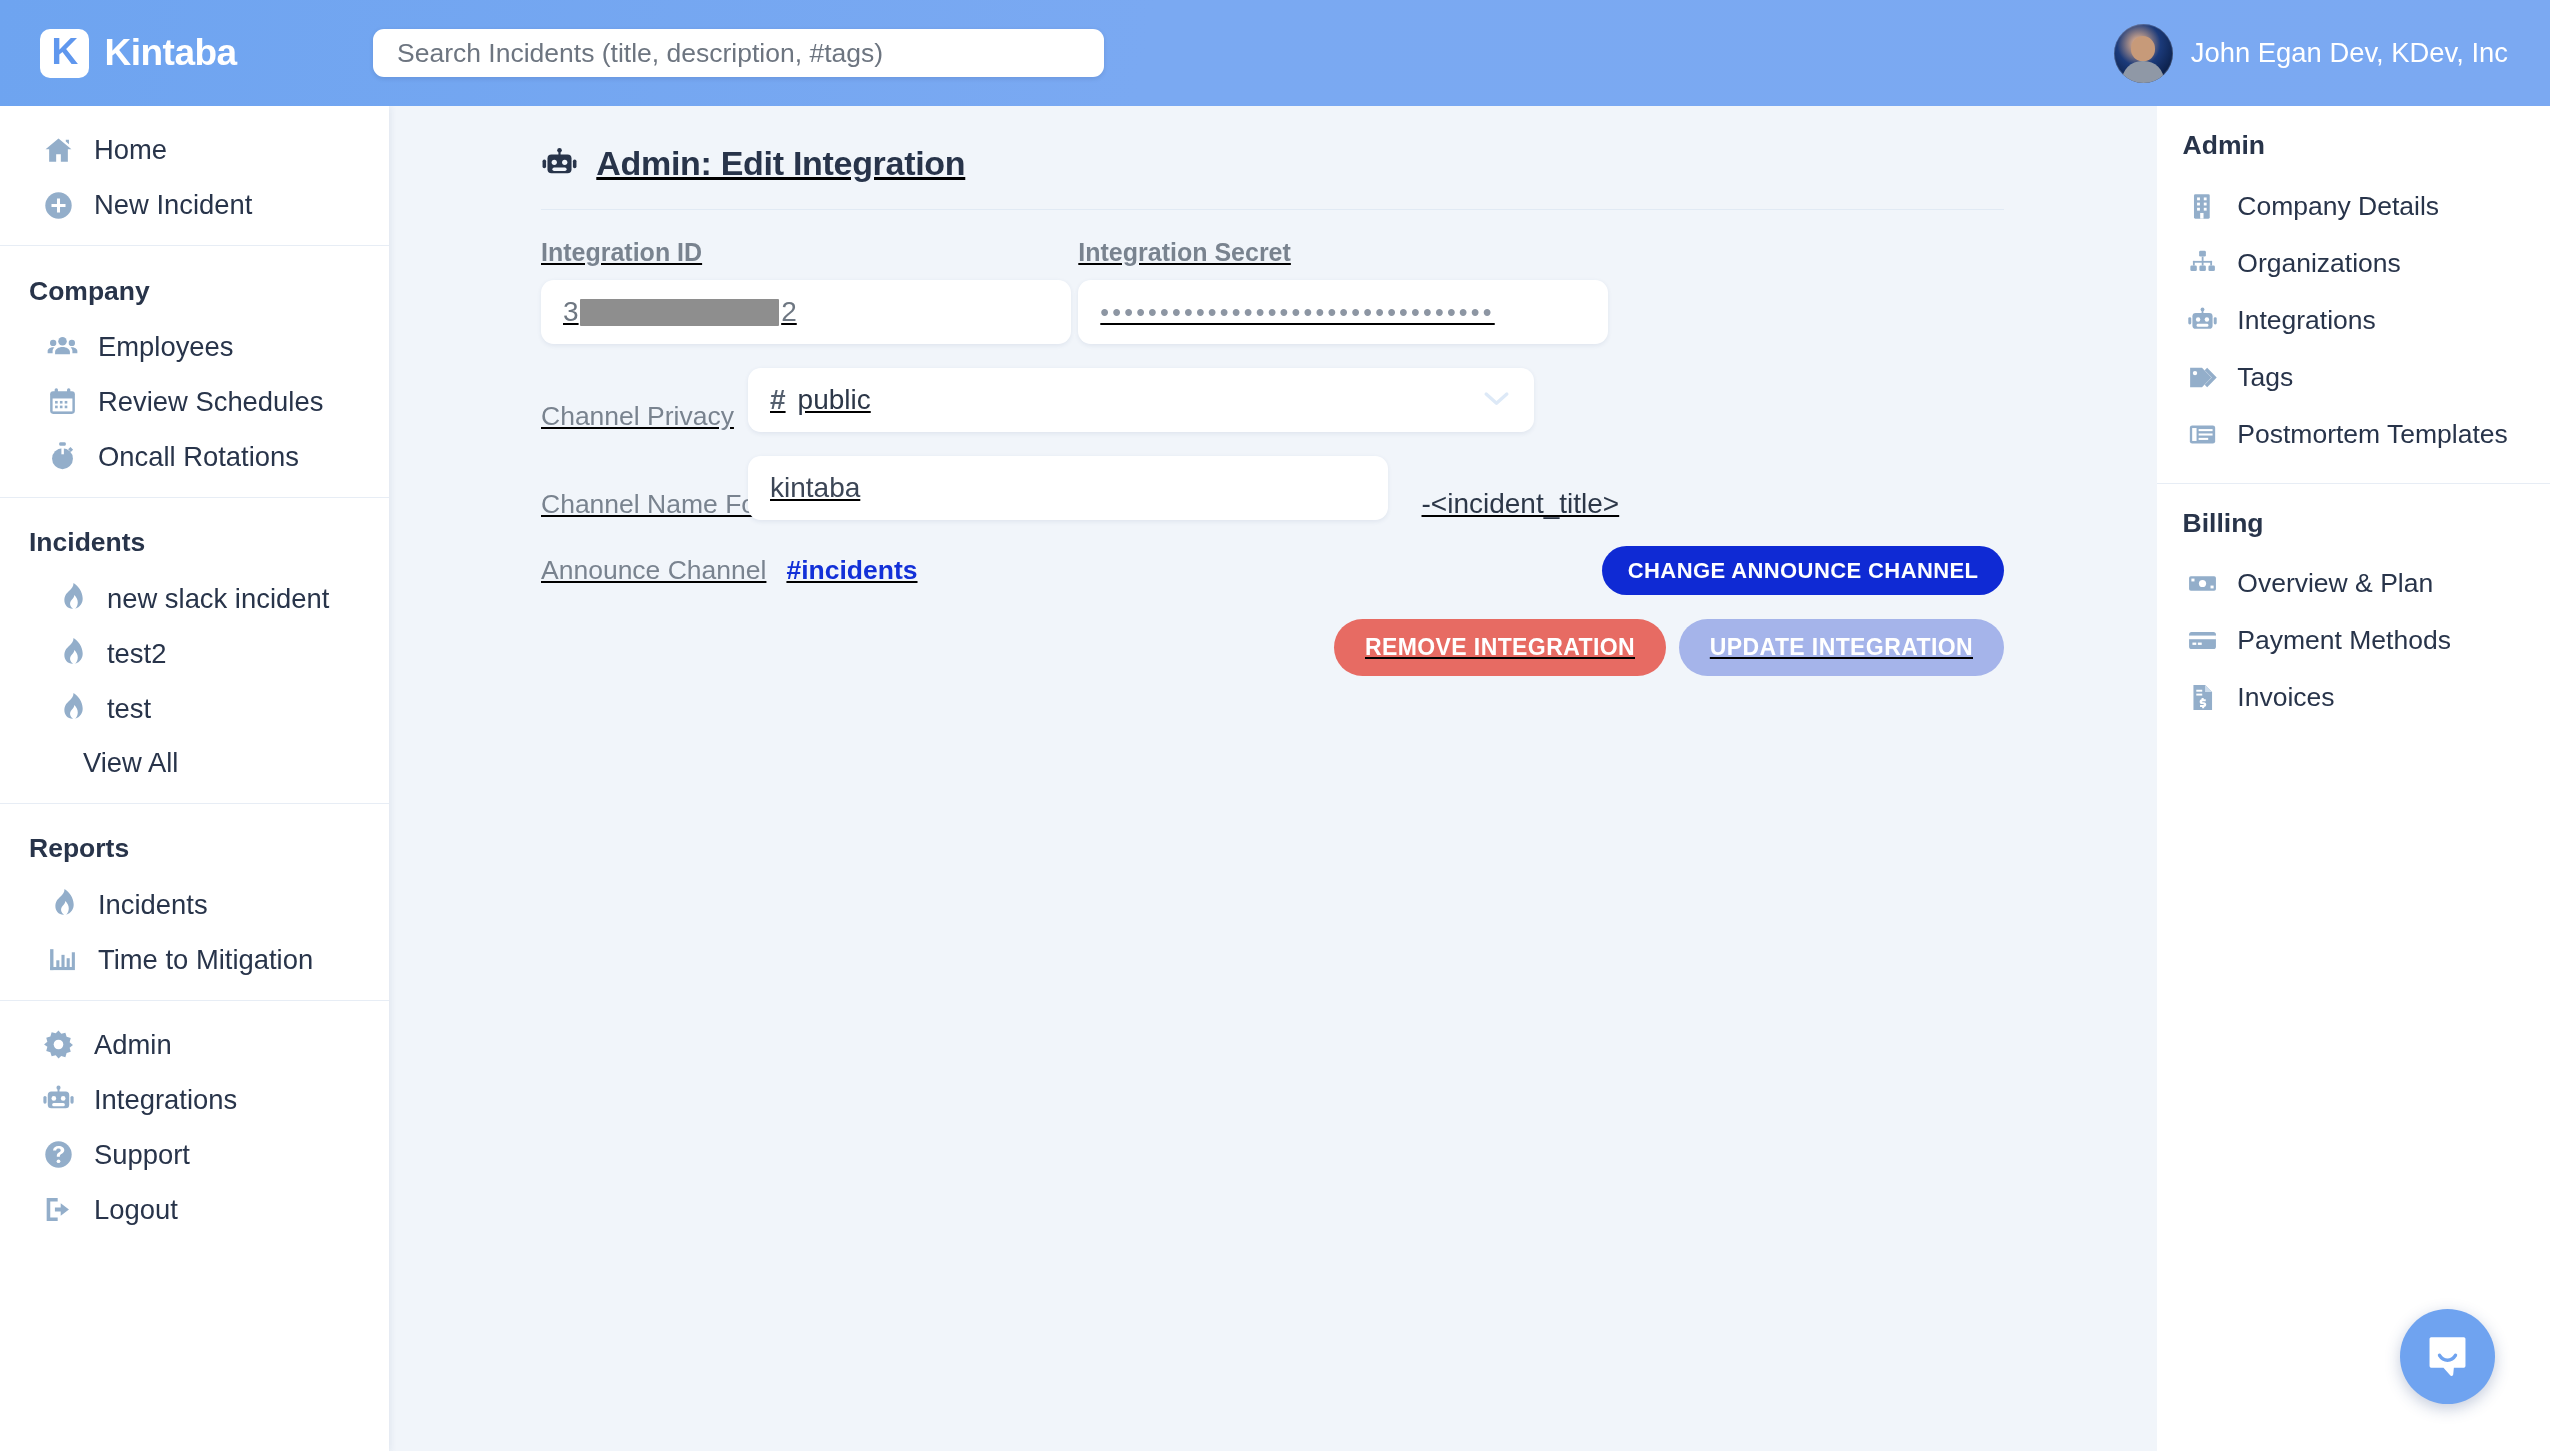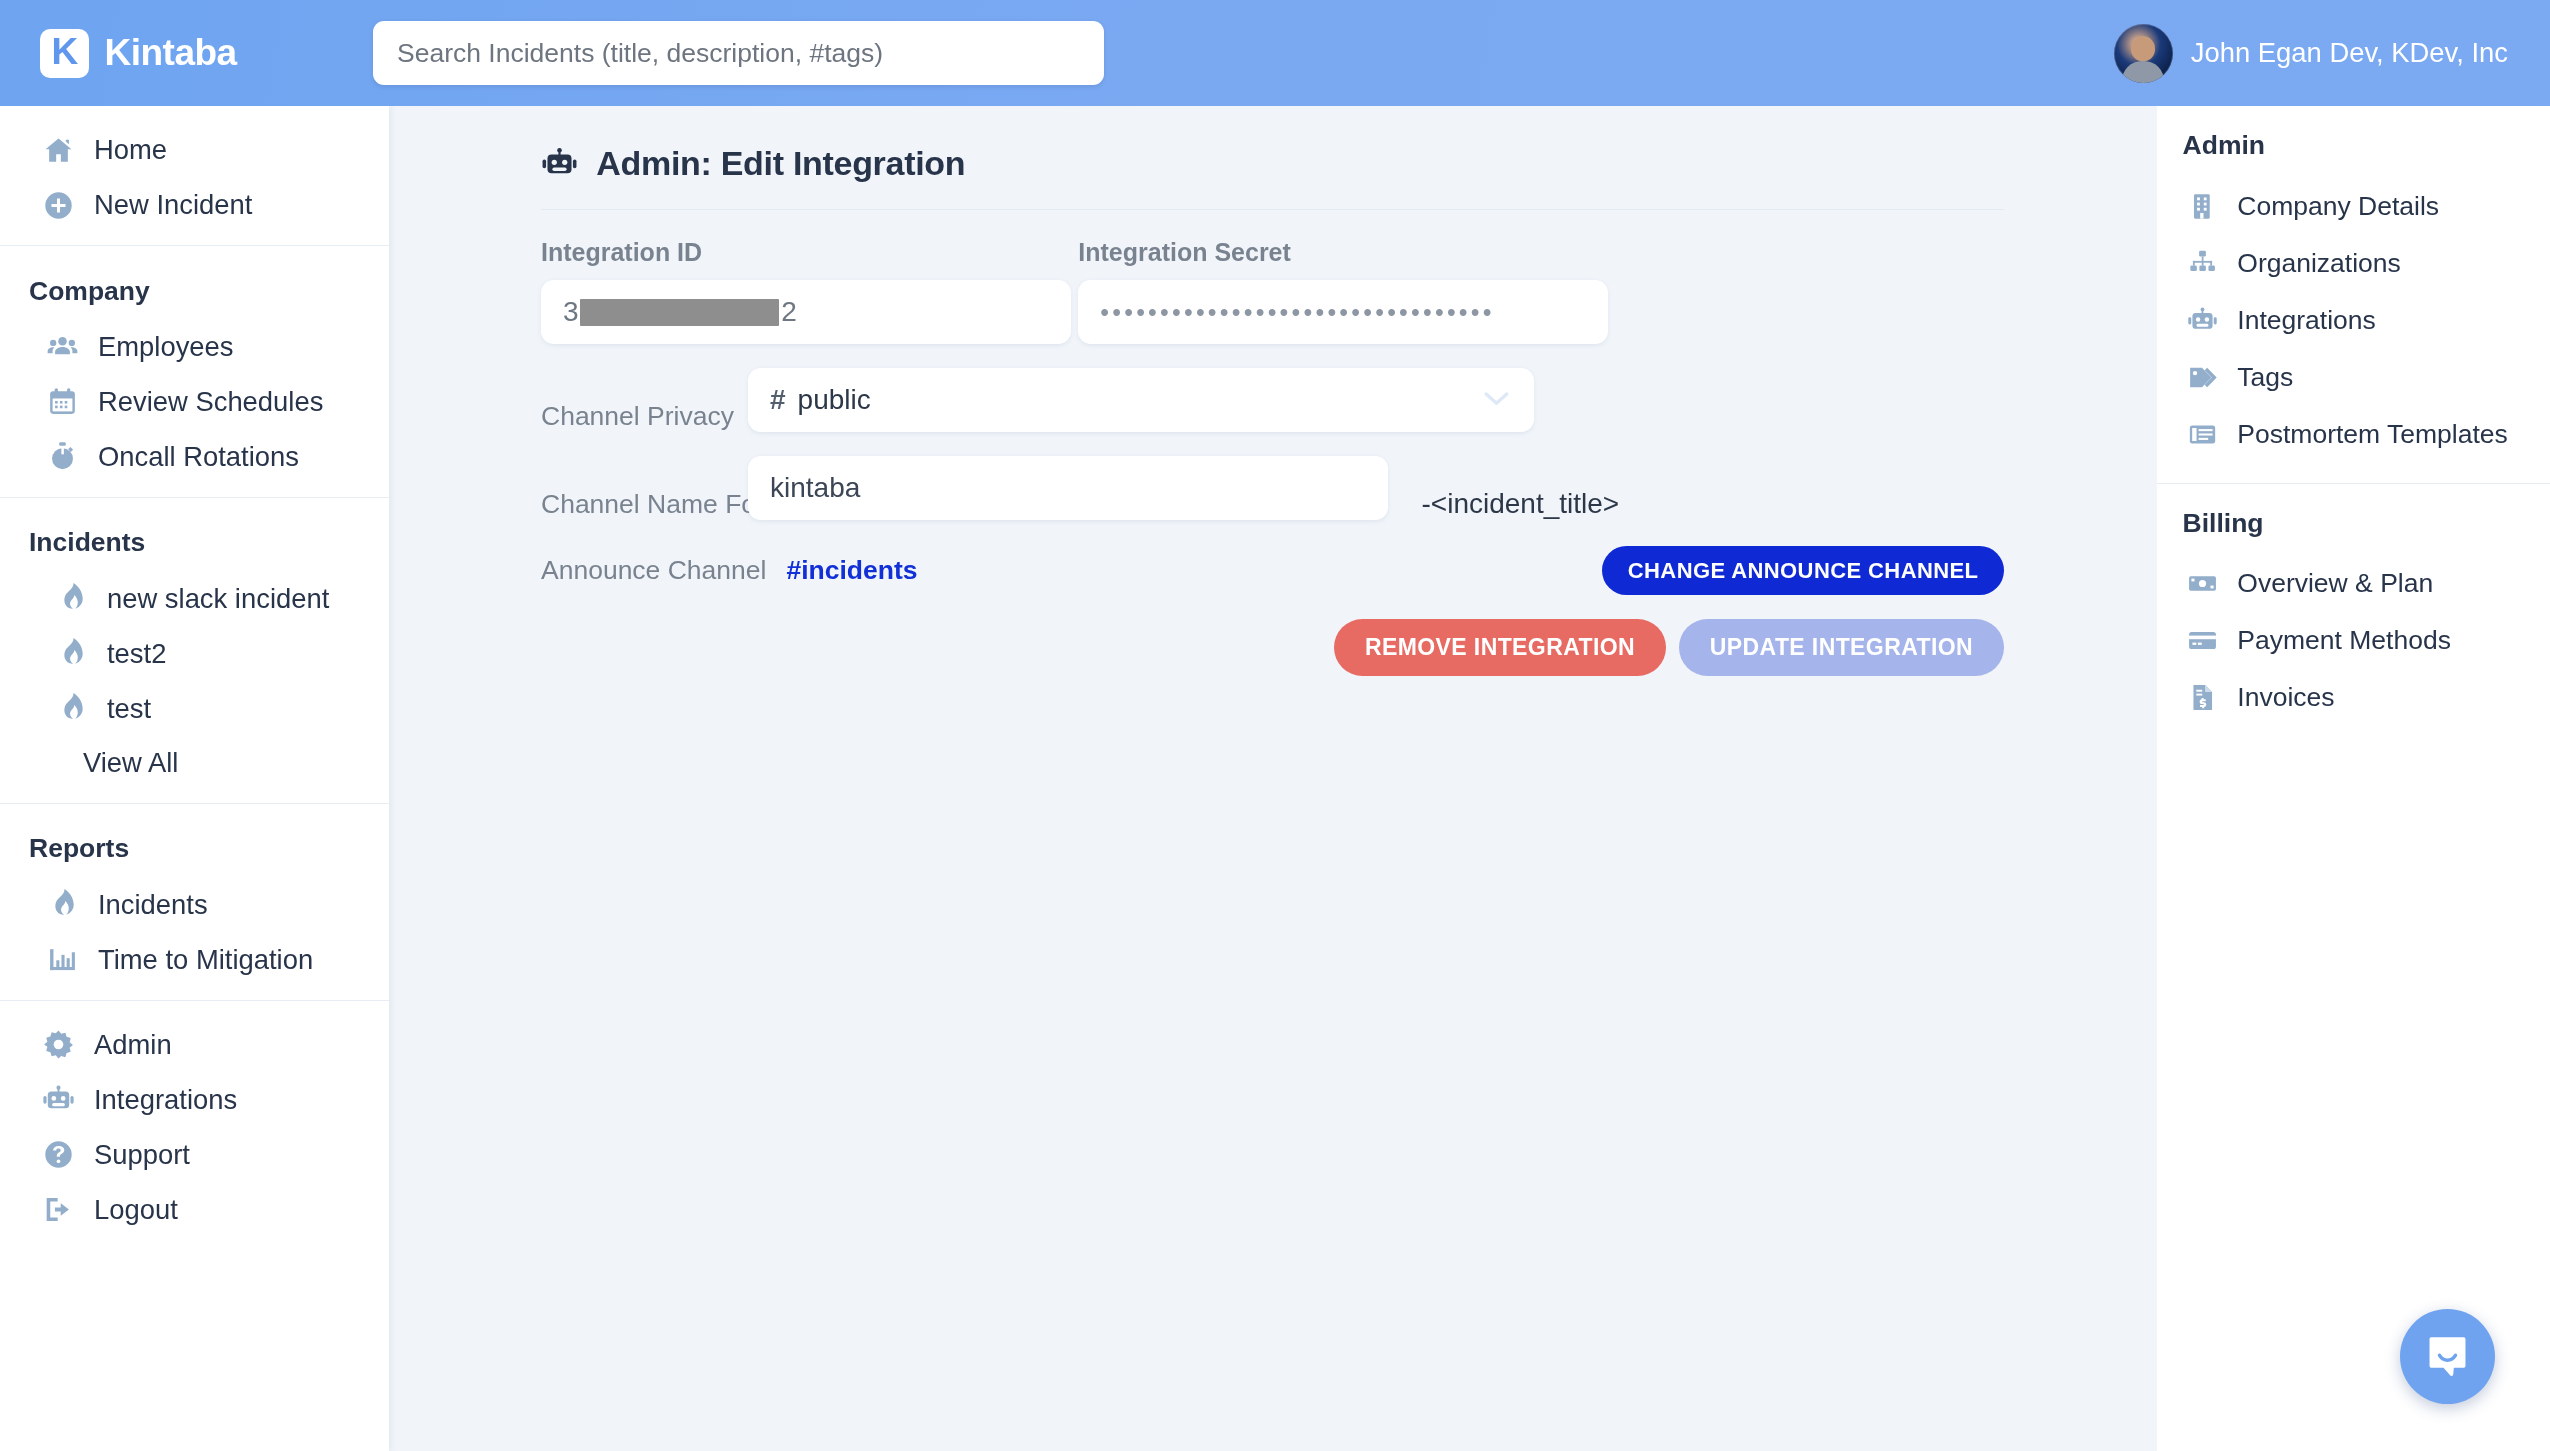--- a/index.html
+++ b/index.html
@@ -21,21 +21,21 @@
   .brand { display: flex; align-items: center; gap: 15.5px; margin-left: 40px; width: 311px; }
   .brand-mark {
     width: 49px; height: 49px; border-radius: 10px; background: #ffffff;
     display: flex; align-items: center; justify-content: center;
     color: #5f97ee; font-size: 37px; font-weight: bold; line-height: 1;
     letter-spacing: -0.9px; padding-bottom: 2.7px;
   }
   .brand-name { color: #fff; font-size: 37px; font-weight: bold; letter-spacing: -0.5px; }
   .search-wrap { margin-left: 22px; }
   .search-input {
-    width: 731px; height: 64px; border-radius: 11px; border: none; outline: none;
+    width: 731px; height: 48px; border-radius: 11px; border: none; outline: none;
     background: #fff; font-size: 26.5px; color: #2a3442; padding: 0 24px;
     font-family: "Liberation Sans", sans-serif;
     box-shadow: 0 1.8px 4.6px rgba(30,50,90,.13);
   }
   .search-input::placeholder { color: #6d7580; }
   .user-chip {
     position: absolute; right: 42px; top: 0; height: 106px;
     display: flex; align-items: center; gap: 18.3px; cursor: pointer;
   }
   .avatar {
@@ -84,21 +84,21 @@
   }
   .rr-group { padding: 24px 0 20px 0; }
   .rr-group + .rr-group { border-top: 1.8px solid #e7edf5; }
   .rr-title { font-size: 26.5px; font-weight: bold; color: #28344a; padding: 0 0 16.5px 25.6px; }
   .rr-item { display: flex; align-items: center; gap: 18.3px; padding: 12px 0 12px 29px; cursor: pointer; }
   .rr-item .label { font-size: 26.5px; color: #28344a; white-space: nowrap; }
 
   
   .main {
     position: absolute; top: 106px; left: 389px; right: 393px; height: 1346px;
-    background: #f1f5fa; overflow: hidden;
+    background: #f1f5fa; overflow: hidden; text-decoration: underline;
   }
   .page { padding: 38px 0 0 152px; }
   .page-head { display: flex; align-items: center; gap: 18.3px; width: 1463px; }
   .page-title { font-size: 34px; font-weight: bold; color: #28344a; letter-spacing: -0.3px; }
   .rule { width: 1463px; height: 1.8px; background: #e1eaf4; margin: 25.6px 0 0 0; }
 
   .row-two { display: flex; gap: 7.3px; margin-top: 27.4px; }
   .field { }
   .field-label { font-size: 25px; font-weight: bold; color: #79838f; margin-bottom: 13.7px; }
   .input-box {

